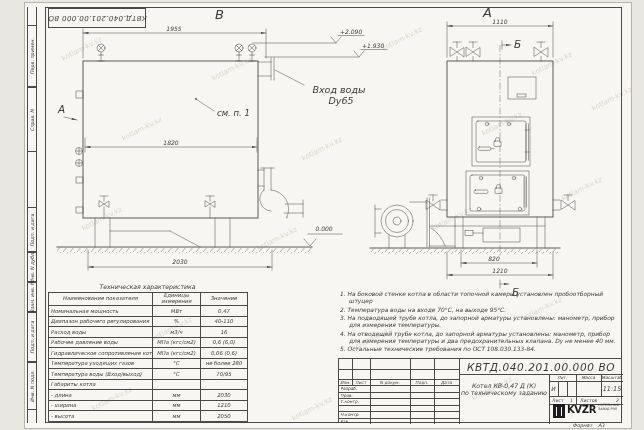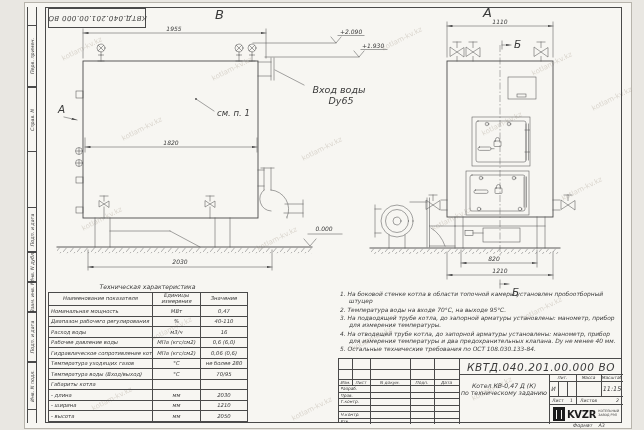--- a/index.html
+++ b/index.html
@@ -25,21 +25,21 @@
   .notes{left:340px;top:291px;width:281px;font-style:italic;font-size:5.9px;line-height:1.24}
   .notes p{padding-left:9px;text-indent:-9px;margin-bottom:1px}
   
   .tb{left:338px;top:358px;width:284px;height:65px;border:1px solid #4a4a4a}
   .tb .v{position:absolute;width:0;border-left:.8px solid #4a4a4a}
   .tb .h{position:absolute;height:0;border-top:.8px solid #4a4a4a}
   .tb .t{position:absolute;font-size:4.3px;font-style:italic;white-space:nowrap;overflow:hidden}
   .tb .ctr{display:flex;align-items:center;justify-content:center;text-align:center}
   .docnum{left:120px;top:0;width:164px;height:15px;font-size:10.5px!important;letter-spacing:.6px}
   .prodname{left:120px;top:17px;width:90px;height:26px;font-size:6.2px!important;line-height:7.4px}
-  .logo{left:210px;top:45px;width:74px;height:20px;display:flex;align-items:center;justify-content:center;gap:2px}
+  .logo{left:210px;top:45px;width:74px;height:20px;display:flex;align-items:flex-start;justify-content:center;gap:2px}
   .logo-mark{width:12px;height:14px;background:#1c1c1c;display:flex;align-items:center;justify-content:center}
   .logo-mark i{display:block;width:6px;height:9px;border-left:1.4px solid #f7f6f2;border-right:1.4px solid #f7f6f2}
   .logo-kvzr{font-weight:bold;font-size:10px;letter-spacing:-.3px;color:#1c1c1c}
   .logo-cap{font-size:3.2px;line-height:3.9px}
   .fmt{left:556px;top:423px;width:66px;height:6px;display:flex;justify-content:center;gap:6px;font-size:4.8px;font-style:italic}
   
   svg text{fill:#3a3a3a;font-family:"DejaVu Sans",sans-serif;font-style:italic}
   .t6{font-size:6px}.t8{font-size:8.5px}.t10{font-size:10.5px}.t13{font-size:13px}.t9{font-size:9.5px}
   .ln{stroke:#4a4a4a;stroke-width:.9;fill:none;stroke-linecap:square}
   .tn{stroke:#585858;stroke-width:.55;fill:none;stroke-linecap:square}

